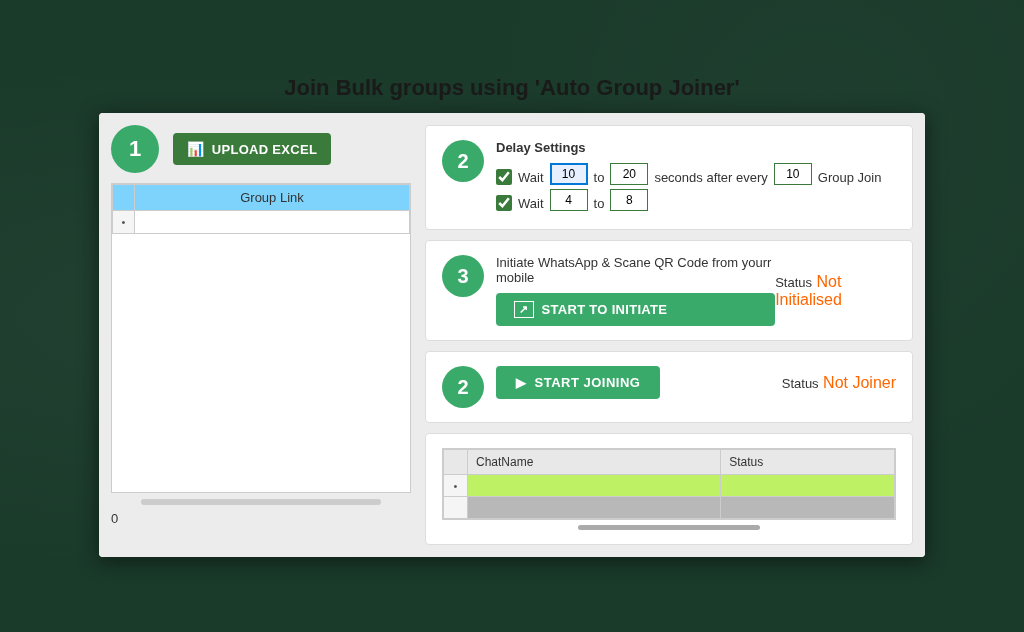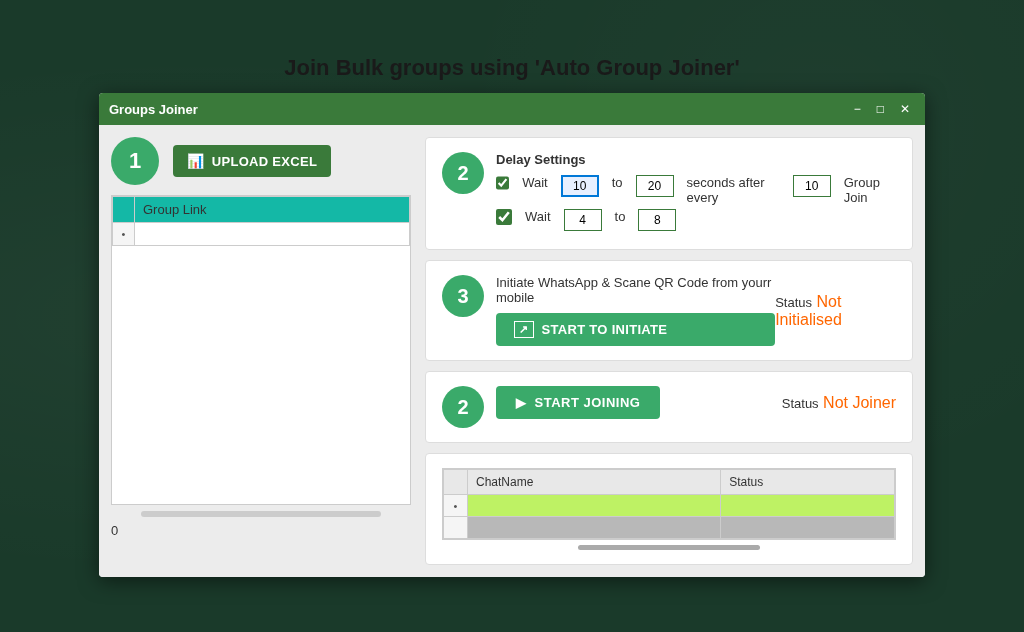--- a/index.html
+++ b/index.html
@@ -109,26 +109,26 @@
     .upload-excel-btn .excel-icon {
       font-size: 14px;
     }
     .group-link-table {
       width: 100%;
       background: white;
       border: 1px solid #ccc;
       border-collapse: collapse;
     }
     .group-link-table th {
-      background: #14b8a6;
+      background: #7dd3fc;
       border: 1px solid #ccc;
       padding: 5px 8px;
       font-size: 13px;
       font-weight: 500;
-      text-align: left;
+      text-align: center;
       color: #333;
     }
     .group-link-table td {
       border: 1px solid #ccc;
       padding: 4px 6px;
       height: 22px;
       font-size: 12px;
     }
     .group-link-table .row-num {
       width: 22px;
@@ -179,22 +179,22 @@
       flex: 1;
     }
     .section-title {
       font-size: 13px;
       font-weight: 600;
       color: #333;
       margin-bottom: 8px;
     }
     .delay-row {
       display: flex;
-      align-items: flex-start;
-      gap: 13px;
+      align-items: flex-end;
+      gap: 6px;
       font-size: 13px;
       color: #333;
       margin-bottom: 4px;
     }
     .delay-checkbox {
       width: 16px;
       height: 16px;
       accent-color: #3a7a3a;
       cursor: pointer;
     }
@@ -318,28 +318,20 @@
     }
   </style>
 </head>
 <body>
 
 <div class="page-wrapper">
   <h1 class="page-title">Join Bulk groups using 'Auto Group Joiner'</h1>
 
   <div class="app-window">
 
-    <div class="title-bar">
-      <span class="title-bar-label">Groups Joiner</span>
-      <div class="title-bar-controls">
-        <span class="title-bar-btn">−</span>
-        <span class="title-bar-btn">□</span>
-        <span class="title-bar-btn">✕</span>
-      </div>
-    </div>
 
     <div class="app-content">
 
       <div class="left-panel">
         <div class="left-top">
           <div class="step-circle">1</div>
           <button class="upload-excel-btn">
             <span class="excel-icon">📊</span>
             <span>UPLOAD EXCEL</span>
           </button>

